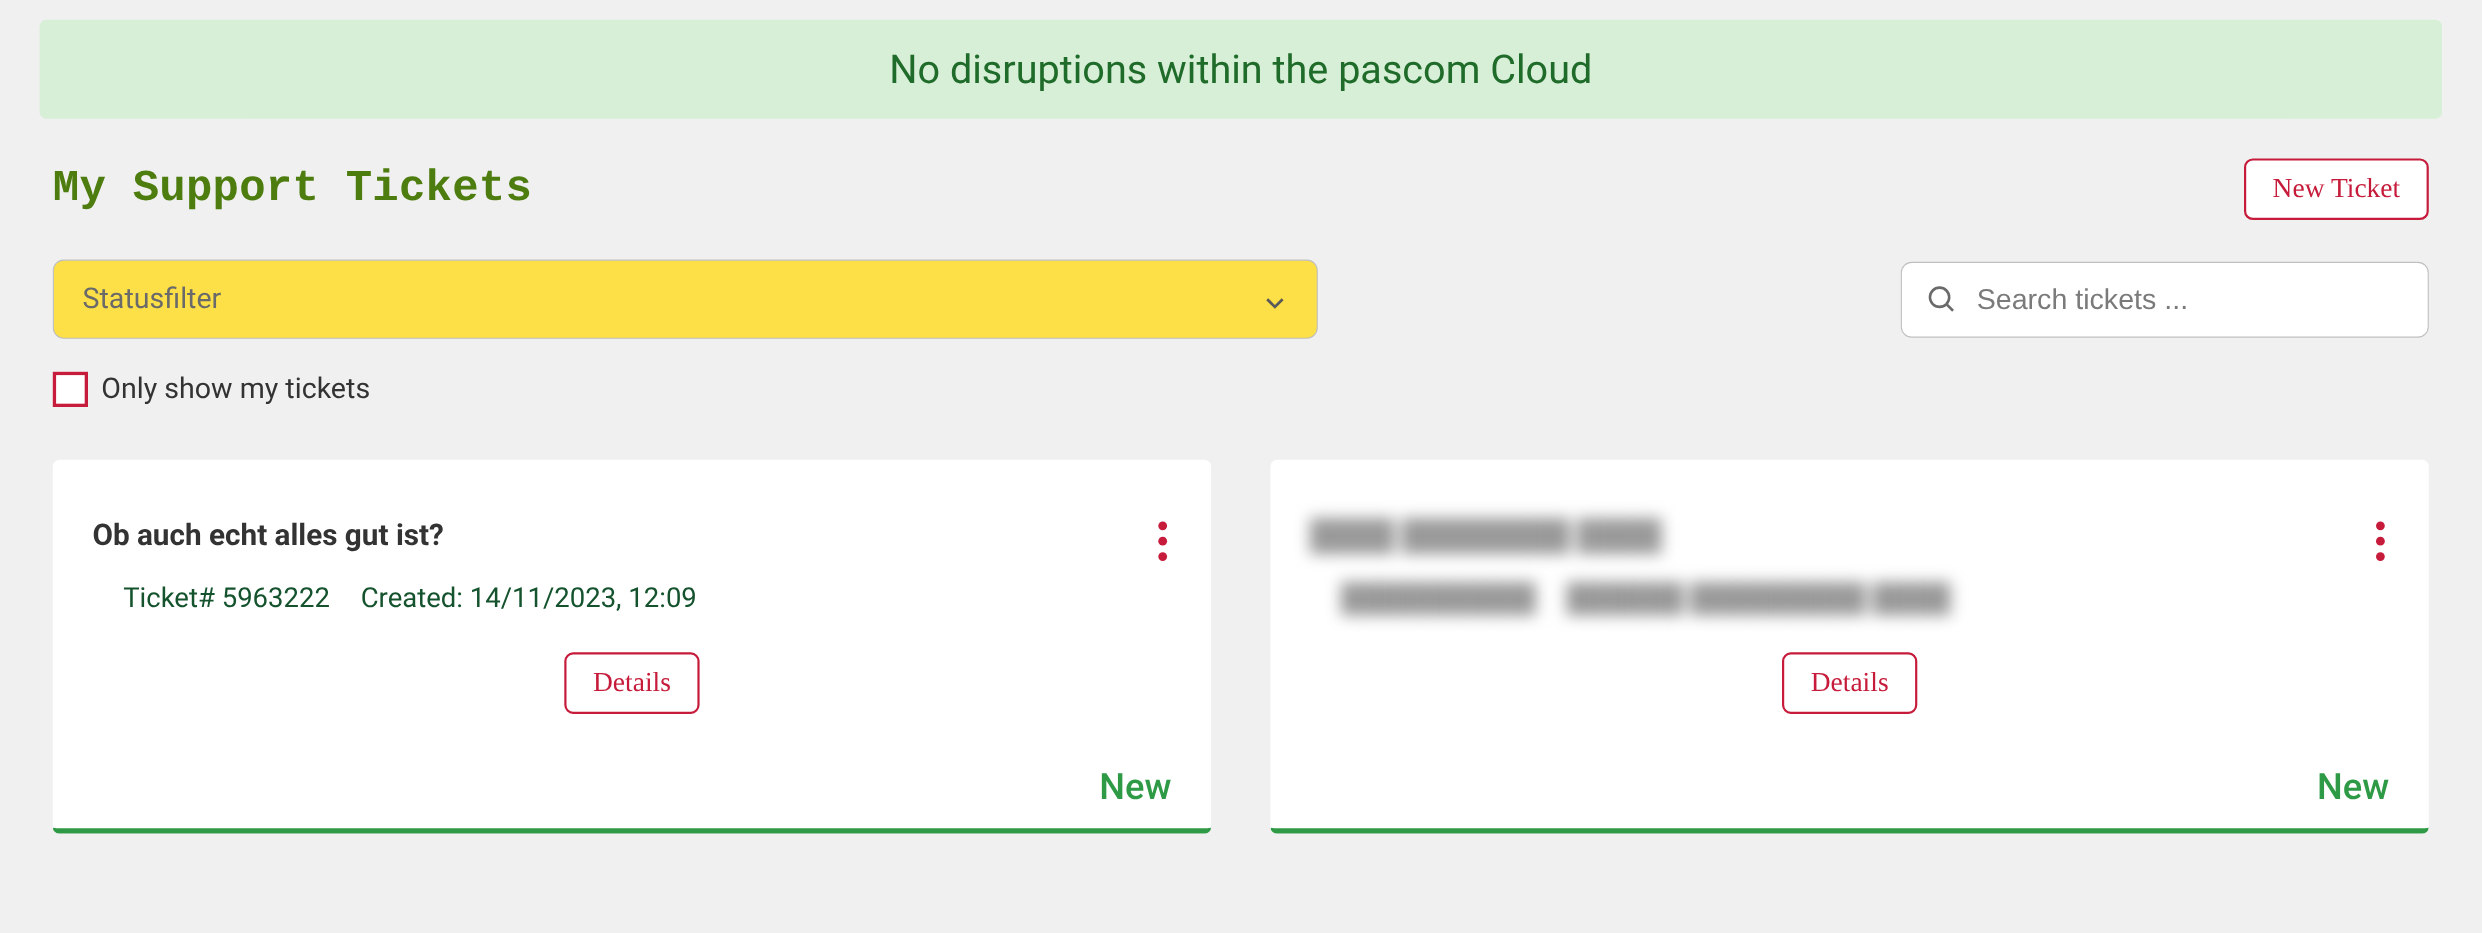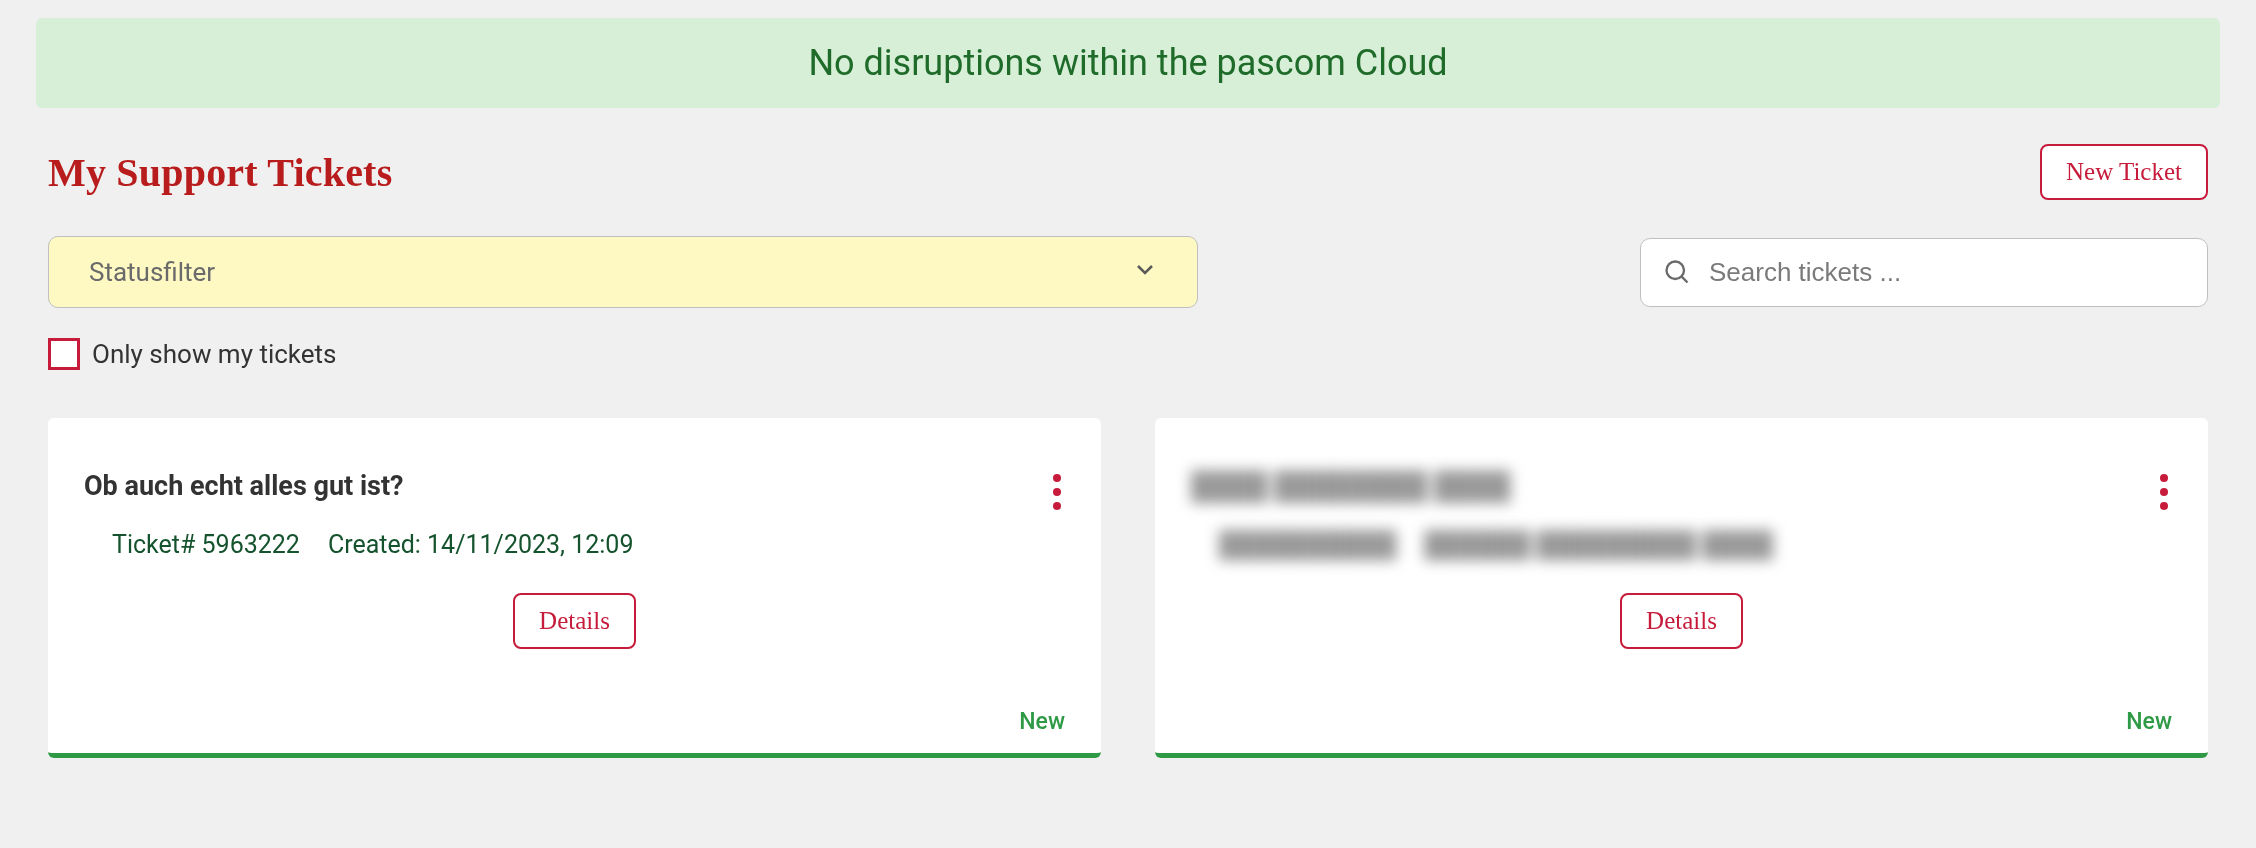--- a/index.html
+++ b/index.html
@@ -38,22 +38,22 @@
     .header-row {
       display: flex;
       justify-content: space-between;
       align-items: center;
       margin-bottom: 36px;
       padding: 0 12px;
     }
     .page-title {
       font-size: 40px;
       font-weight: 700;
-      color: #b91c1c;
-      font-family: Liberation Serif, serif;
+      color: #4d7c0f;
+      font-family: Liberation Mono, monospace;
       letter-spacing: 0.2px;
       font-stretch: condensed;
     }
     .btn-outline {
       border: 2px solid #c61b3a;
       color: #c61b3a;
       background: #fff;
       border-radius: 8px;
       padding: 12px 24px;
       font-size: 25px;
@@ -65,40 +65,40 @@
       display: flex;
       justify-content: space-between;
       align-items: center;
       margin-bottom: 30px;
       padding: 0 12px;
     }
     .status-filter {
       width: 1150px;
       border: 1px solid #bfbfbf;
       border-radius: 10px;
-      background: #fef9c3;
-      padding: 20px 40px;
-      display: flex;
-      justify-content: space-between;
-      align-items: flex-start;
+      background: #fde047;
+      padding: 20px 26px;
+      display: flex;
+      justify-content: space-between;
+      align-items: flex-end;
       cursor: pointer;
     }
     .status-filter-text {
       color: #6a6a6a;
       font-size: 26px;
     }
     .chevron-down {
       width: 24px;
       height: 24px;
       stroke: #5a5a5a;
       stroke-width: 2.5;
       fill: none;
     }
     .search-box {
-      width: 568px;
+      width: 480px;
       border: 1px solid #bfbfbf;
       border-radius: 10px;
       background: #fff;
       padding: 18px 22px;
       display: flex;
       align-items: center;
       gap: 18px;
     }
     .search-icon {
       width: 28px;
@@ -189,21 +189,21 @@
       display: flex;
       justify-content: center;
     }
     .ticket-footer {
       margin-top: auto;
       display: flex;
       justify-content: flex-end;
     }
     .status-new {
       color: #2e9a46;
-      font-size: 23px;
+      font-size: 33px;
       font-weight: 500;
     }
     .blur-strong {
       filter: blur(7px);
       color: #999;
     }
   </style>
 </head>
 <body>
 

